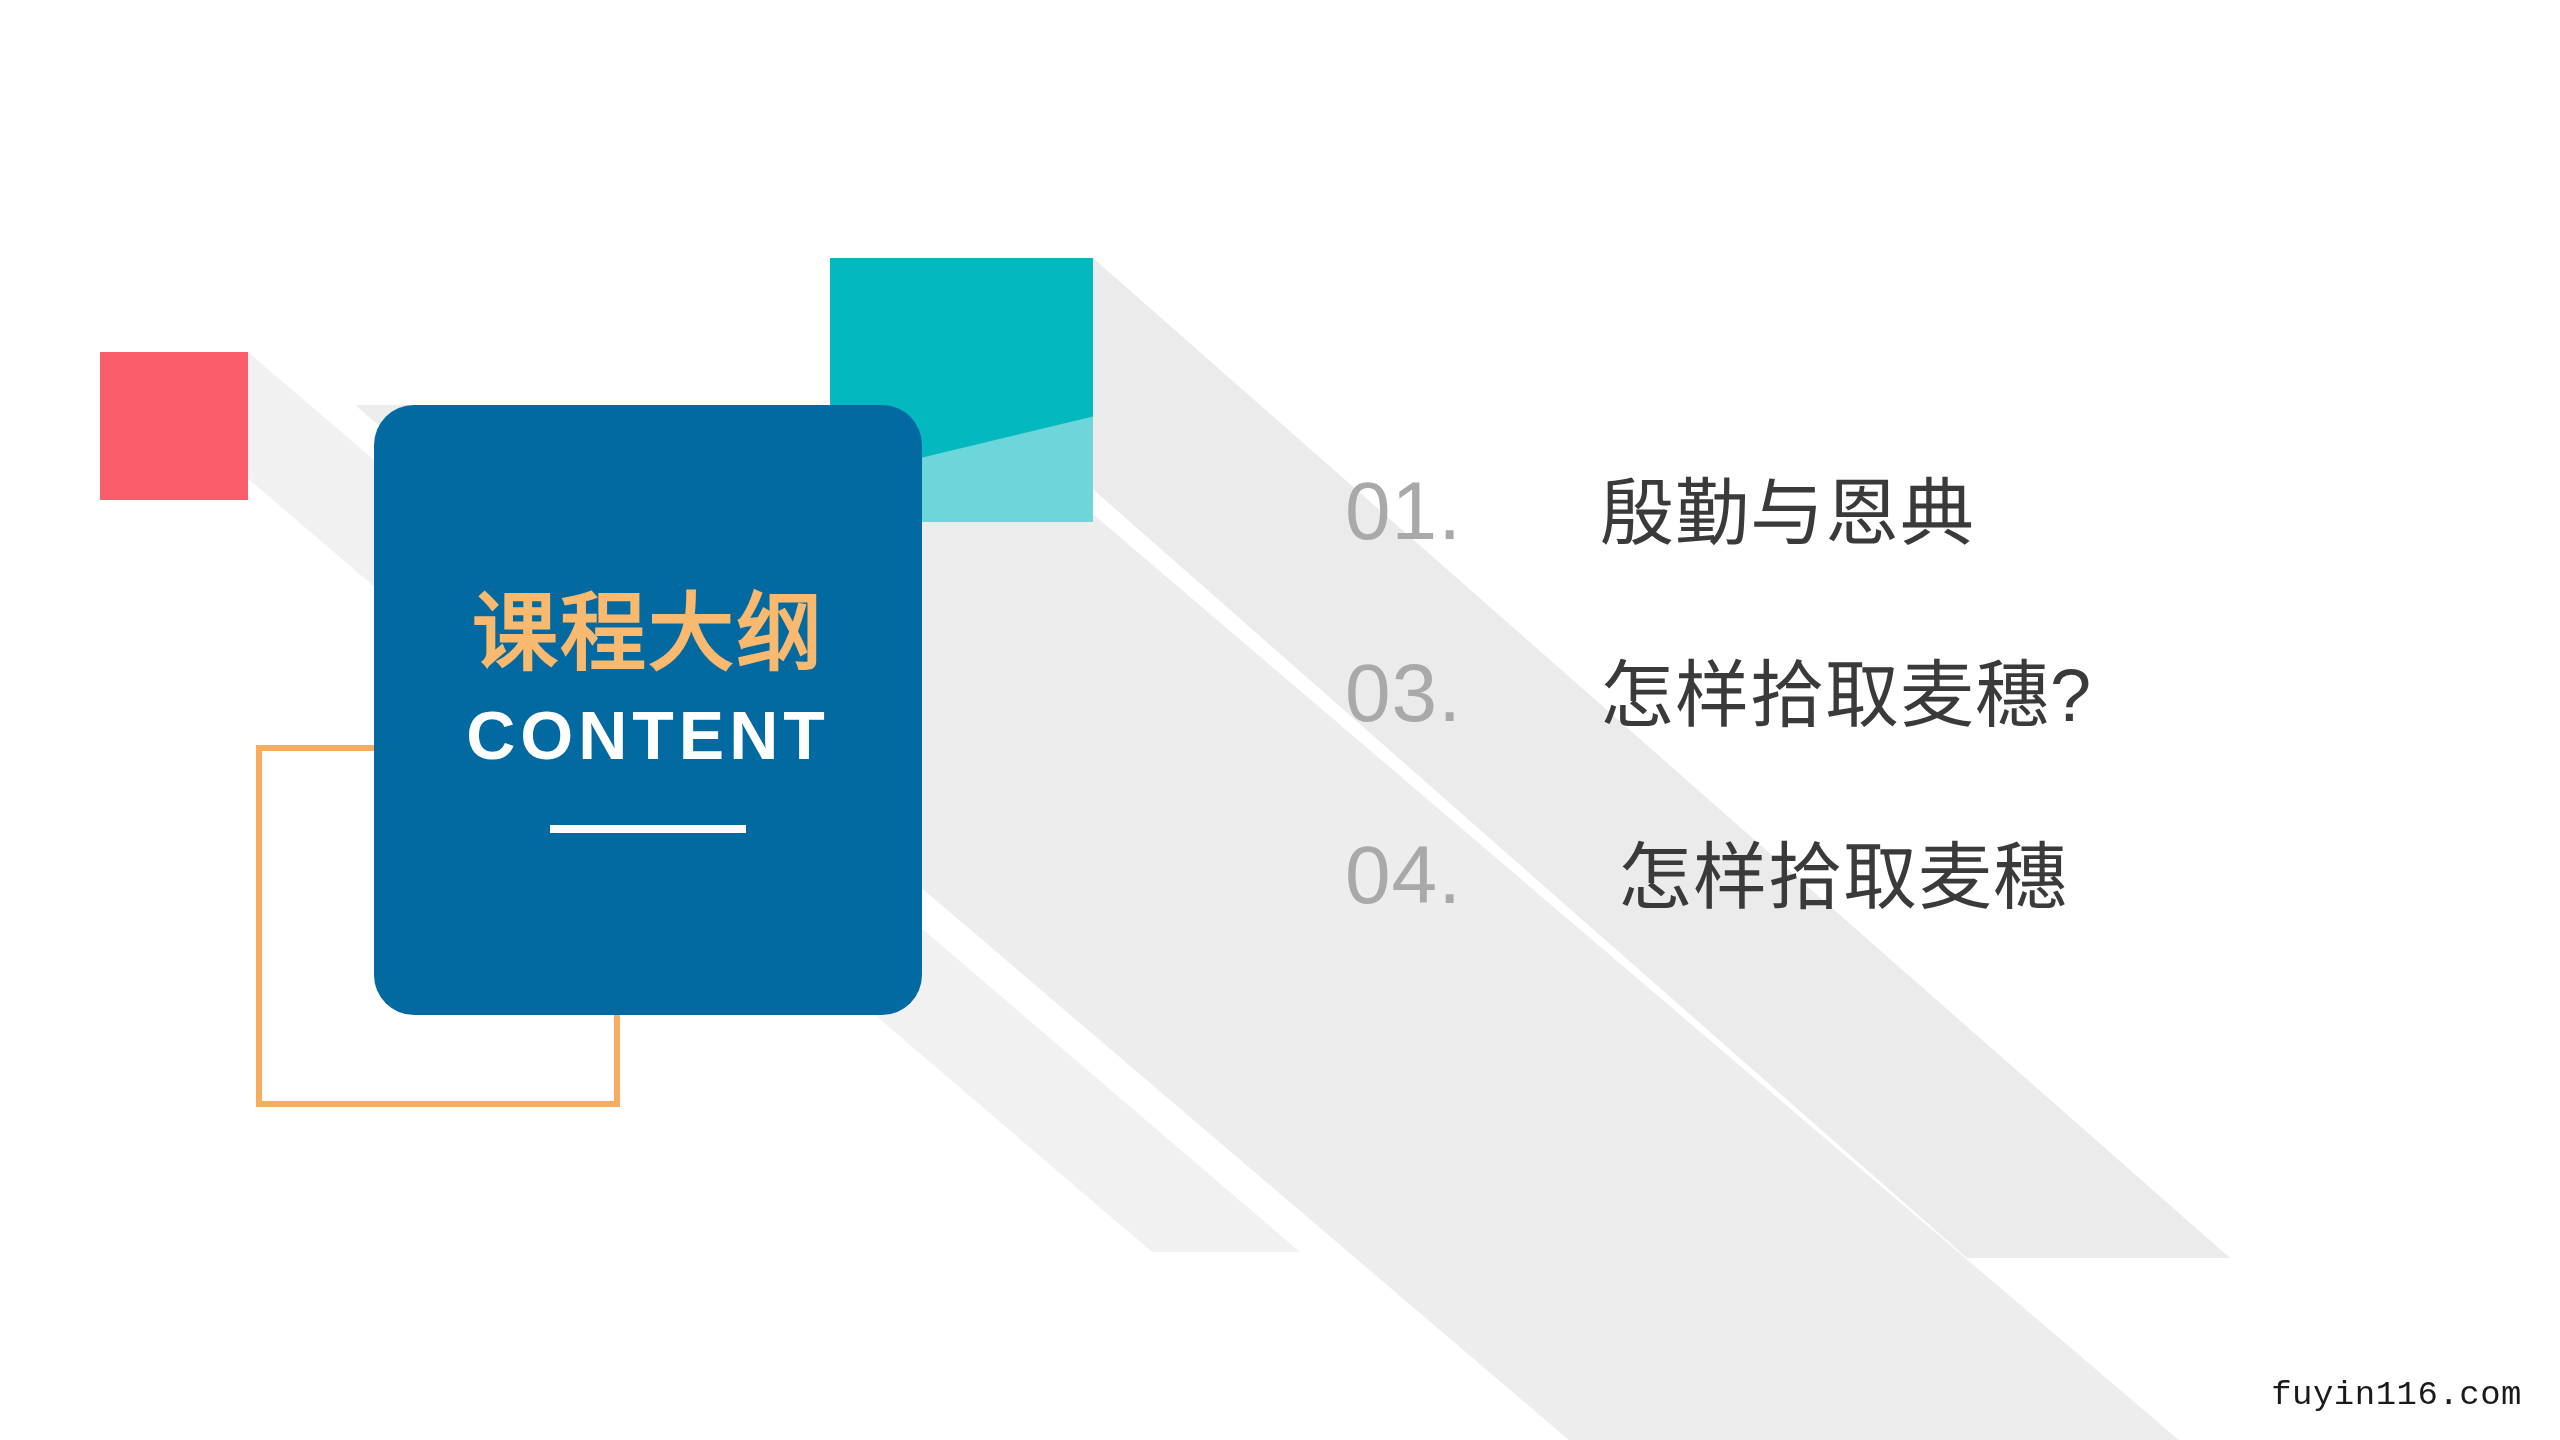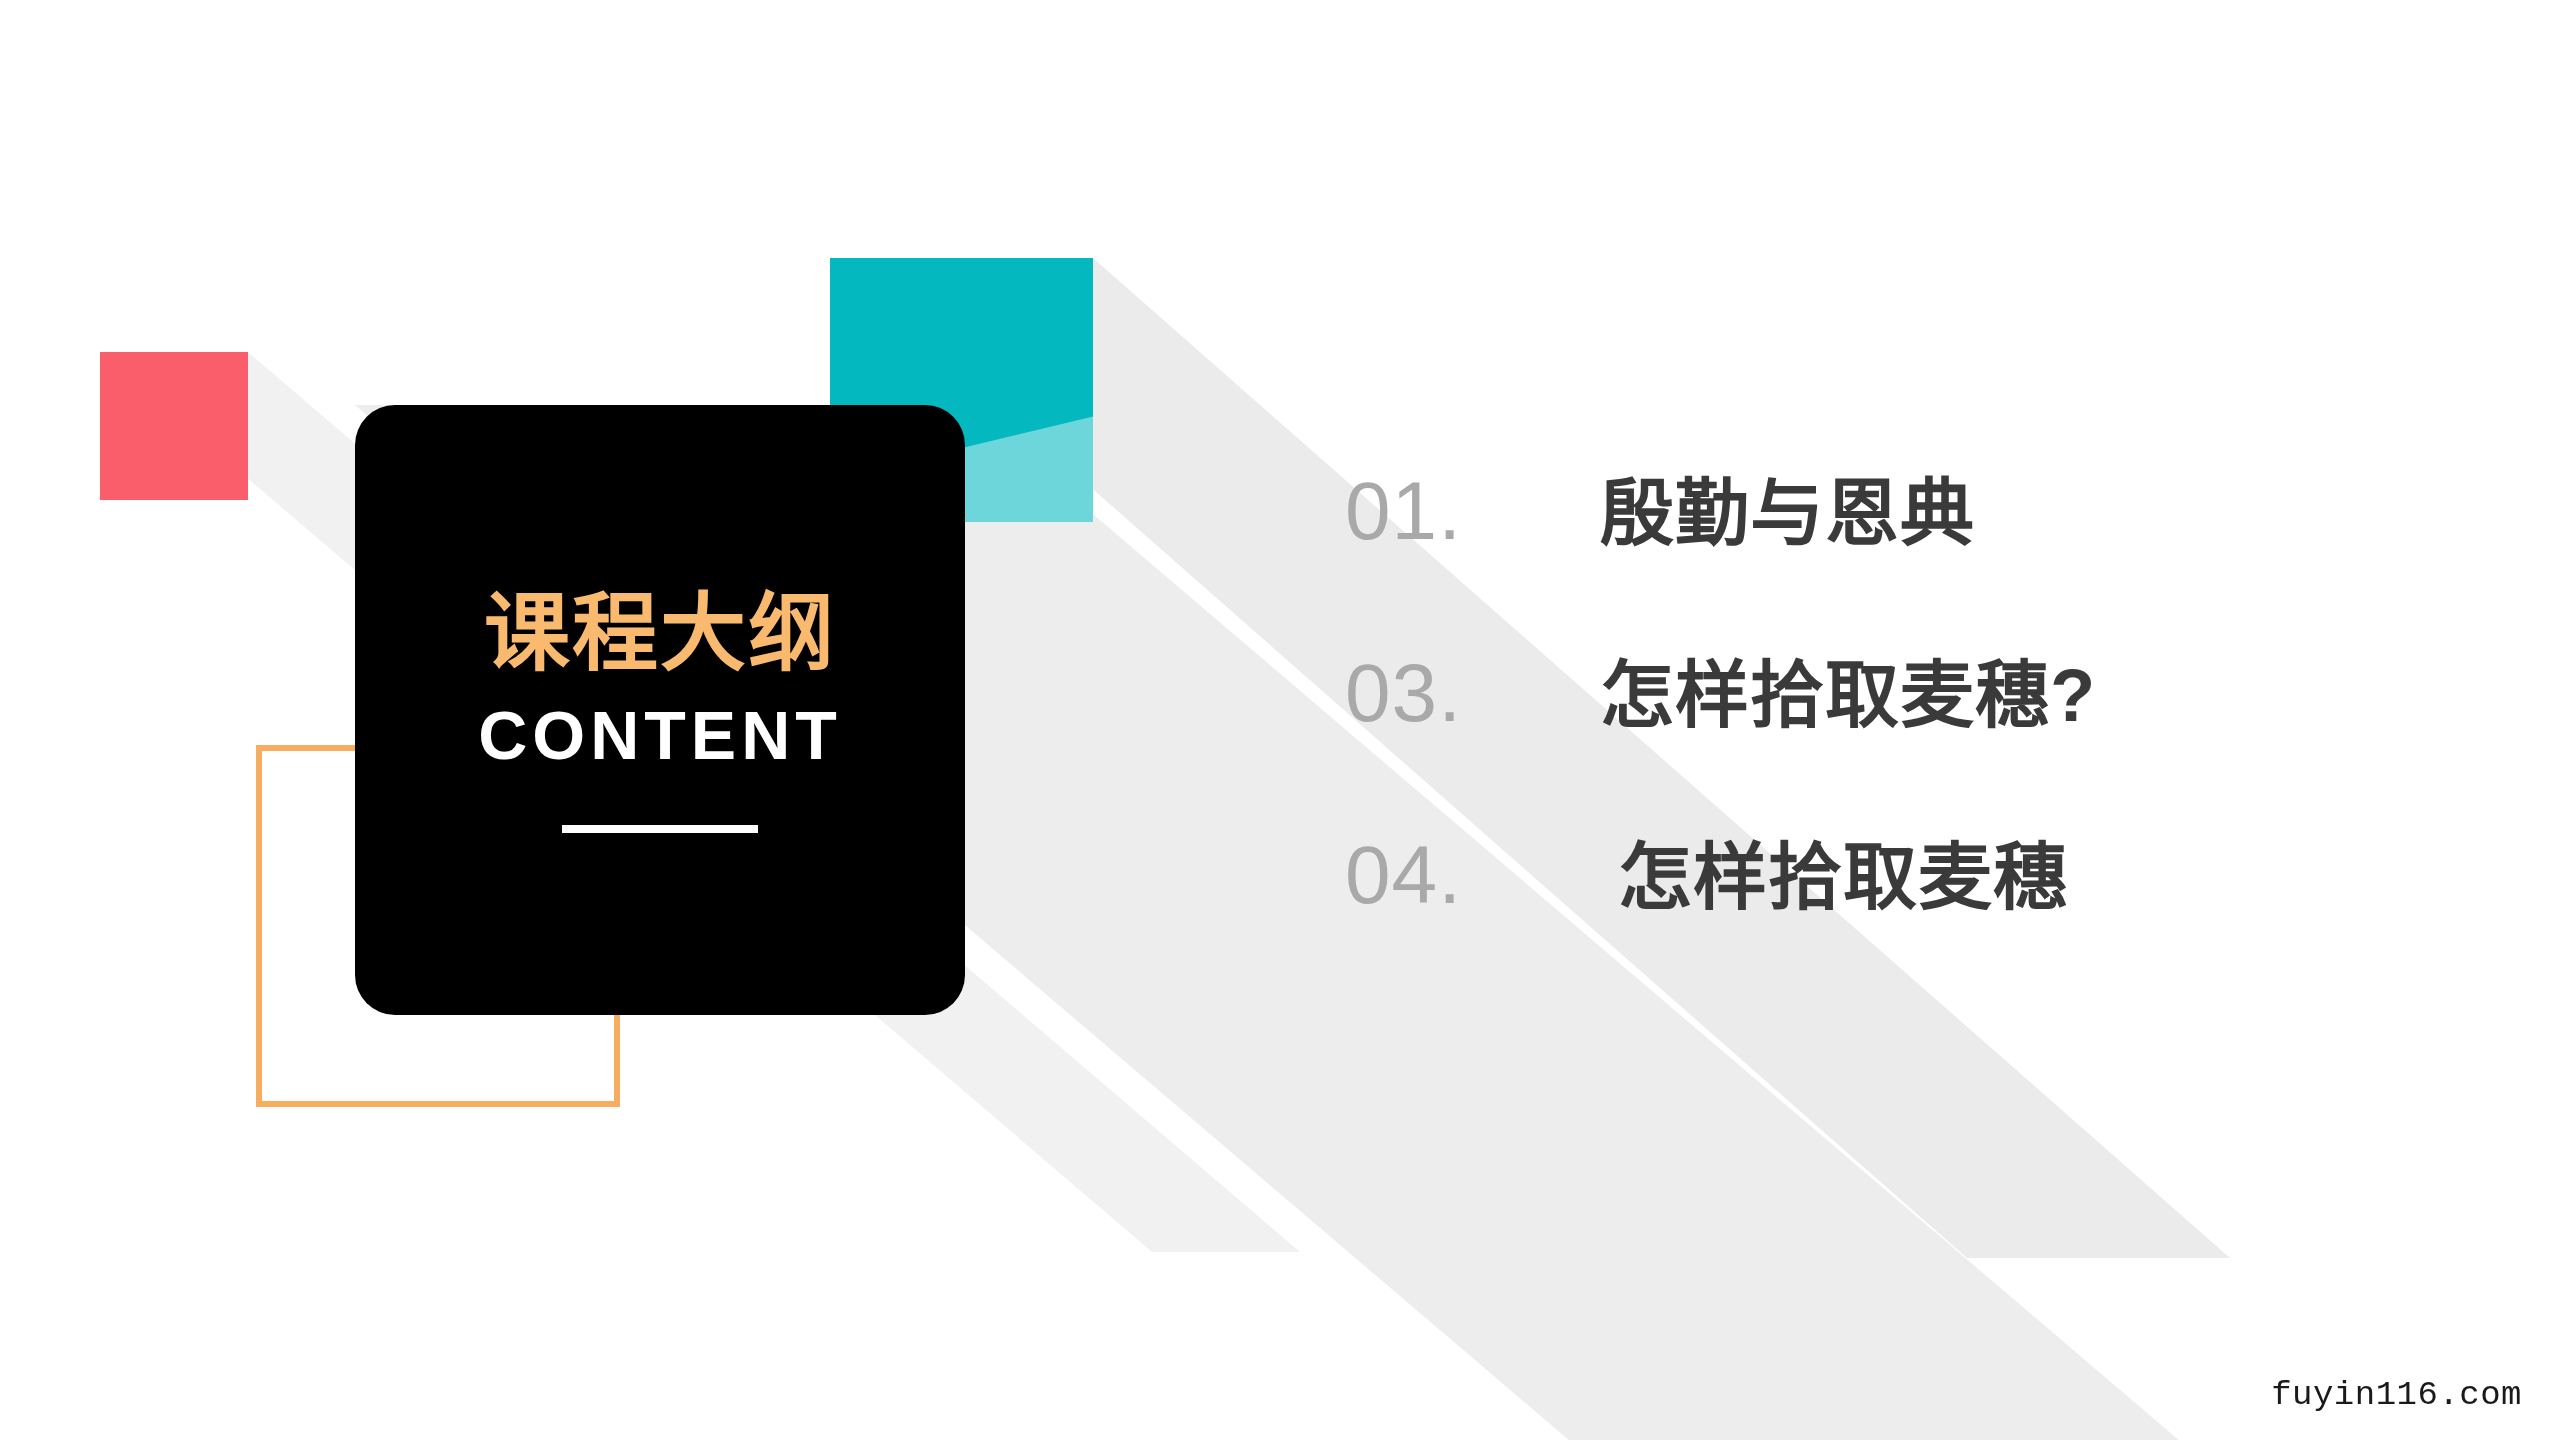--- a/index.html
+++ b/index.html
@@ -97,25 +97,25 @@
     width: 364px;
     height: 362px;
     border: 6px solid #f7ad5f;
     box-sizing: border-box;
   }
 
   
 
   .card {
     position: absolute;
-    left: 355px;
+    left: 374px;
     top: 405px;
-    width: 610px;
+    width: 548px;
     height: 610px;
-    background: #000000;
+    background: #0369a1;
     border-radius: 40px;
     display: flex;
     flex-direction: column;
     align-items: center;
     justify-content: center;
   }
 
   .card-title-cn {
     font-size: 86px;
     font-weight: bold;
@@ -163,21 +163,21 @@
     flex: 0 0 255px;
     font-size: 82px;
     font-weight: 400;
     color: #a9a9a9;
     letter-spacing: 1px;
     line-height: 1;
   }
 
   .toc-label {
     font-size: 74px;
-    font-weight: bold;
+    font-weight: normal;
     color: #3a3a3a;
     line-height: 1;
     letter-spacing: 1px;
     white-space: nowrap;
   }
 
   
   .toc-row.indent .toc-label {
     padding-left: 18px;
   }

